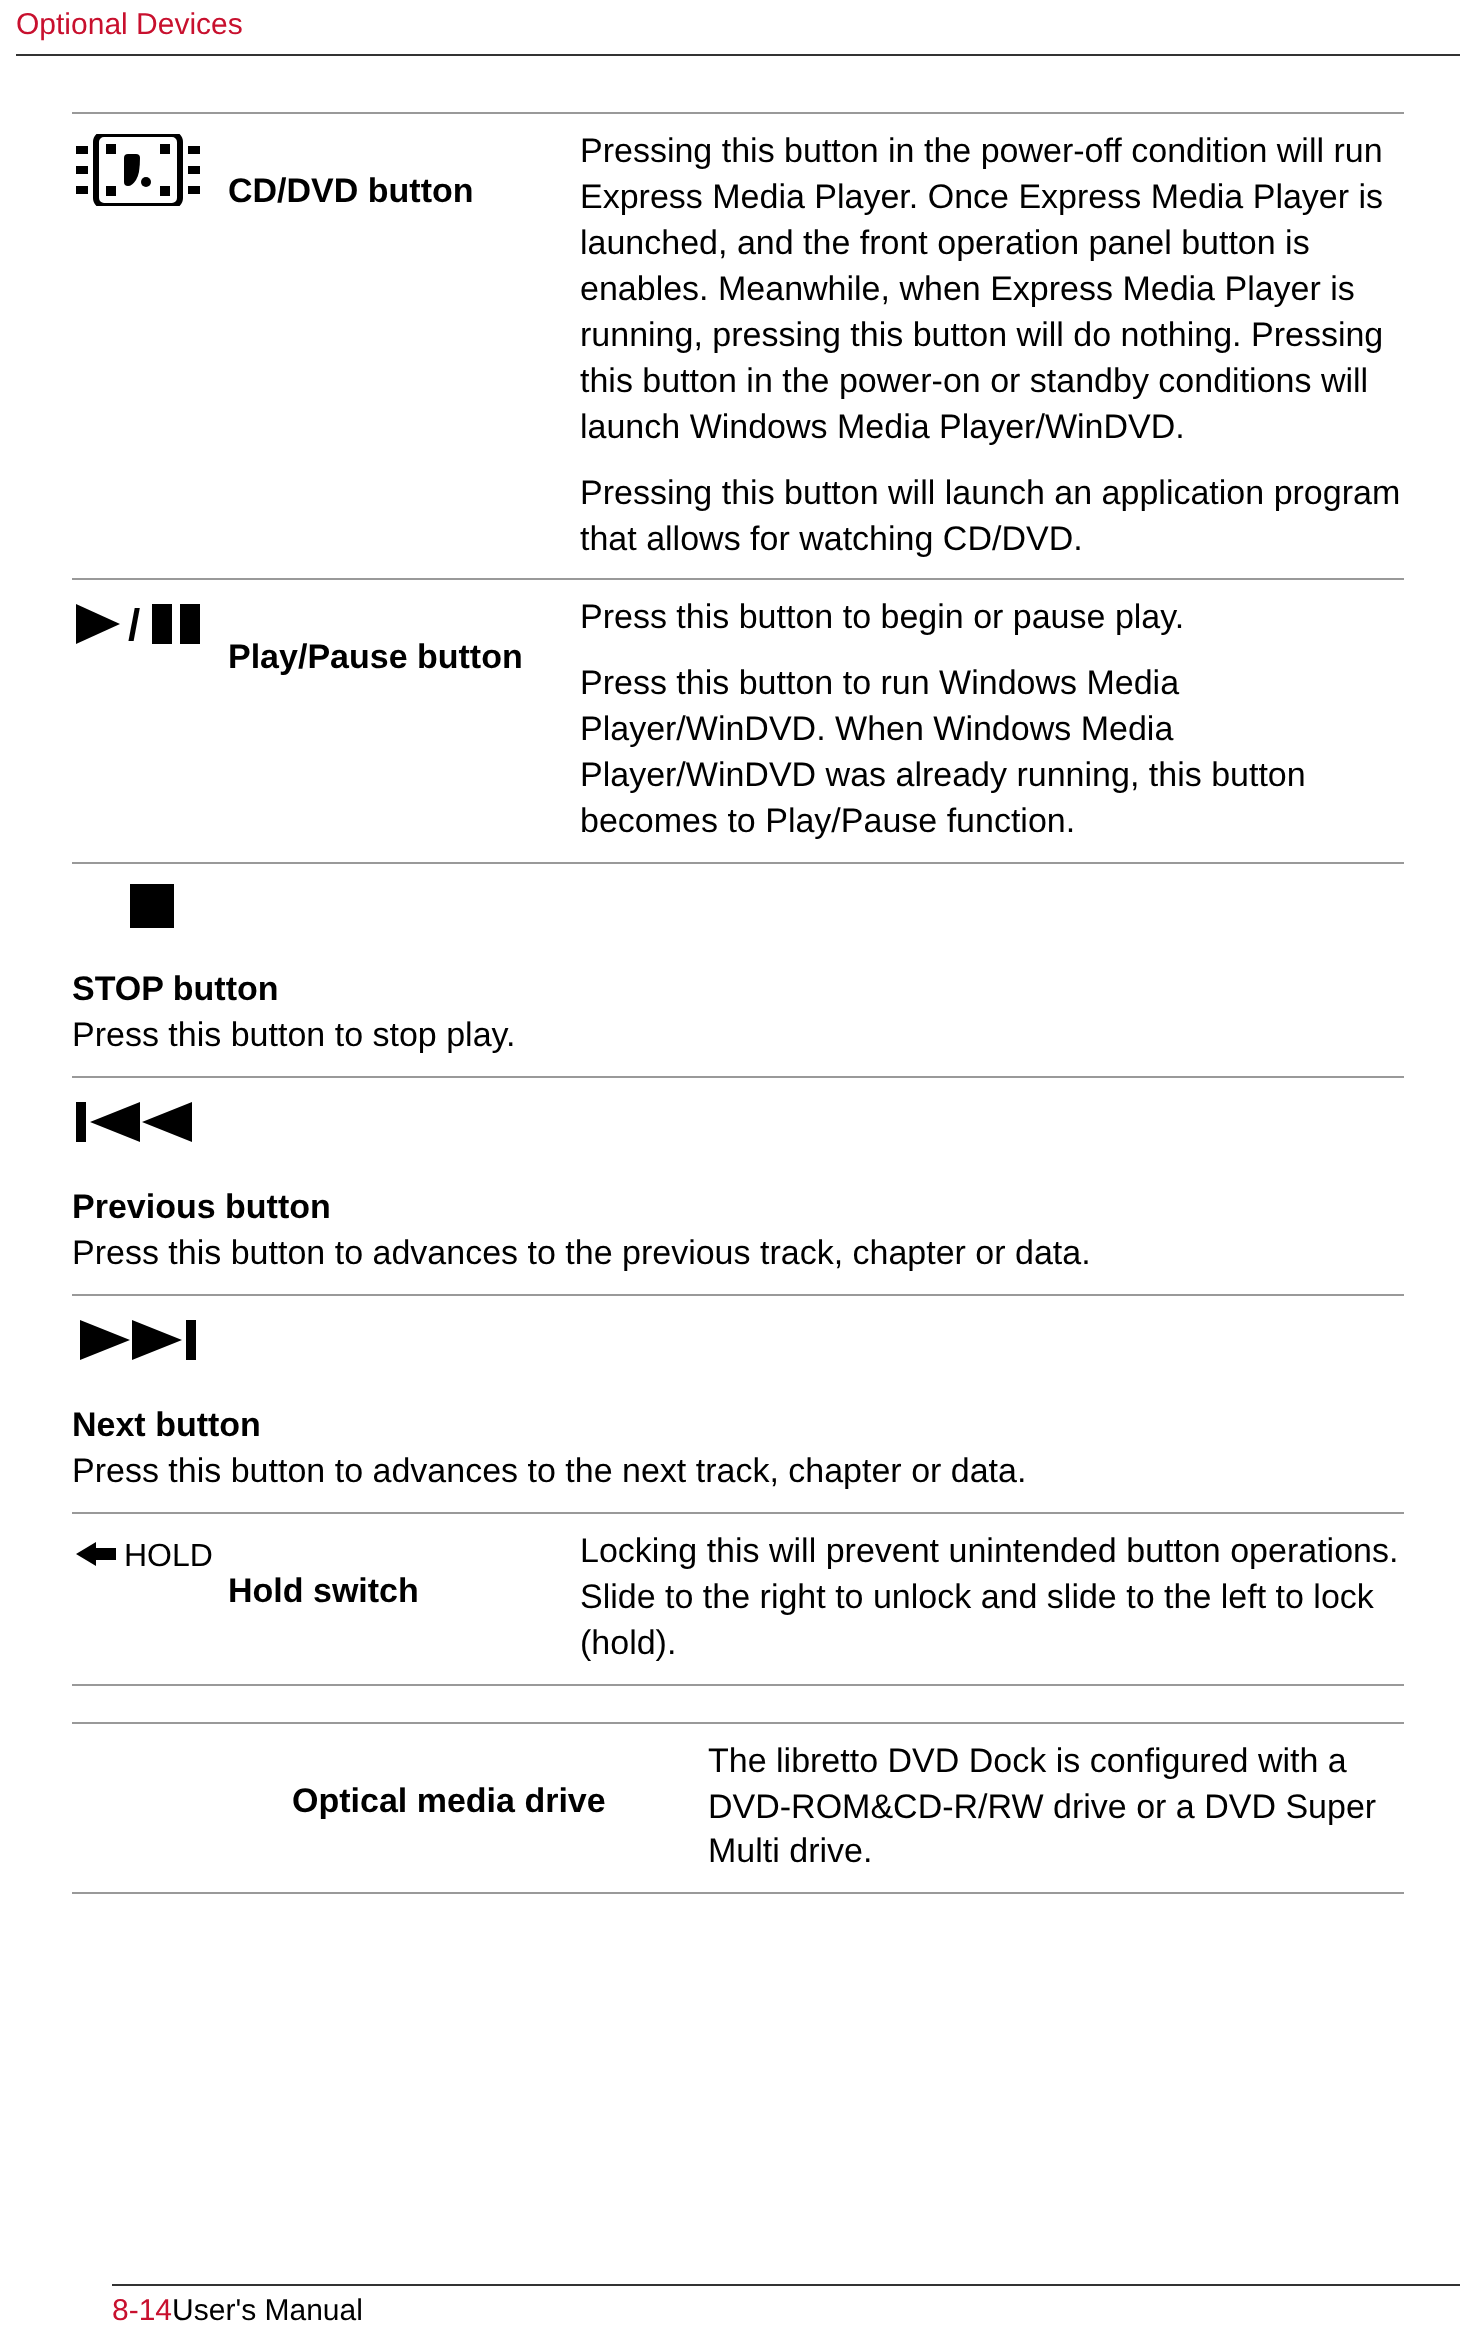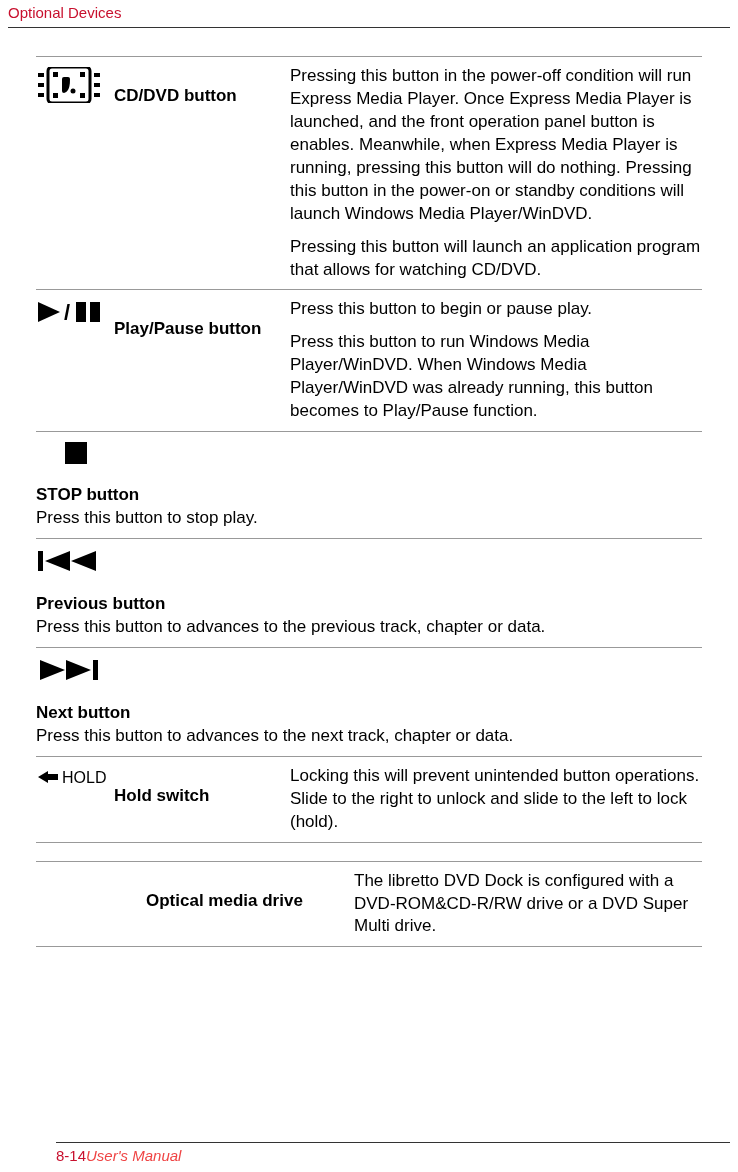--- a/index.html
+++ b/index.html
@@ -82,23 +82,22 @@
       display: flex;
       justify-content: flex-start;
       padding-top: 4px;
       margin-left: 48px;
     }
     .footer-left {
       color: #c8102e;
       font-size: 15px;
     }
     .footer-right {
-      color: #ef4444;
+      color: #000000;
       font-size: 15px;
-      font-style: italic;
     }
     svg {
       display: block;
     }
   </style>
 </head>
 <body>
 
 <div class="header">
   <div class="header-title">Optional Devices</div>

